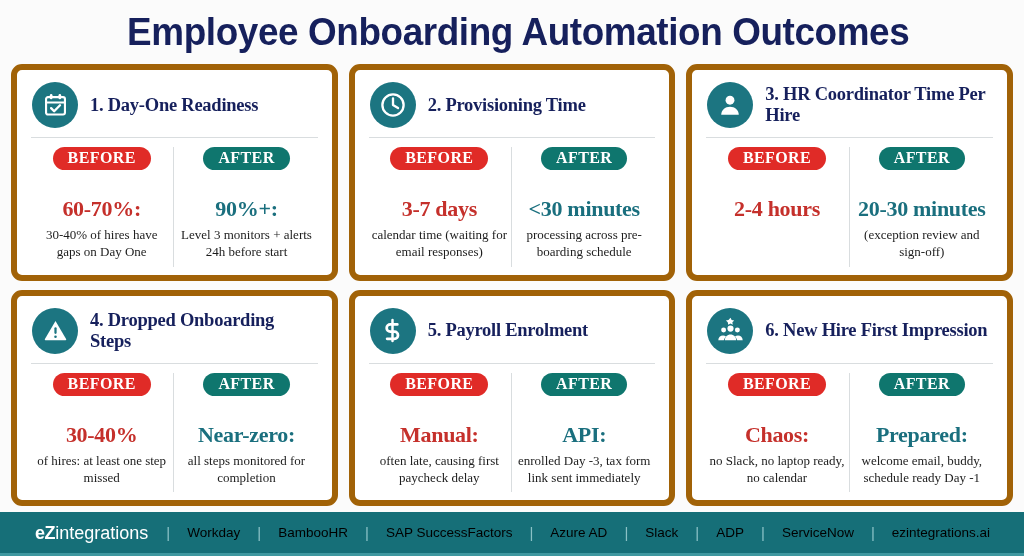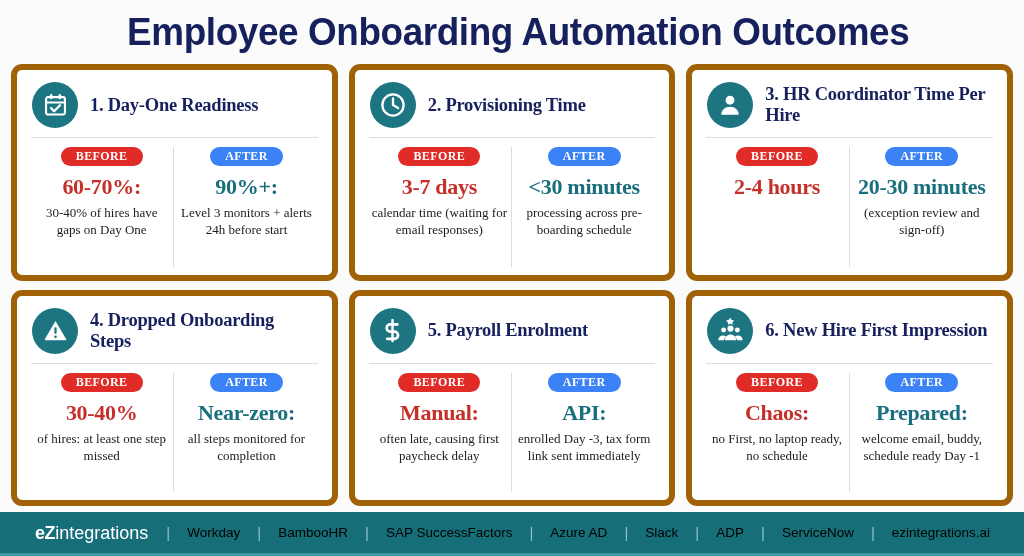--- a/index.html
+++ b/index.html
@@ -118,35 +118,35 @@
     align-items: center;
     padding: 0 4px;
   }
 
   .col.before { border-right: 1px solid #d9dddf; }
 
   .pill {
     display: inline-block;
     border-radius: 999px;
     color: #ffffff;
-    font-size: 12px;
+    font-size: 16px;
     font-weight: bold;
     letter-spacing: 0.4px;
     padding: 3px 15px 4px 15px;
     line-height: 1;
   }
 
   .pill.red  { background: #e02b27; }
-  .pill.teal { background: #3b82f6; }
+  .pill.teal { background: #0f766e; }
 
   .stat {
     font-size: 22px;
     font-weight: bold;
     line-height: 1.05;
-    margin-top: 9px;
+    margin-top: 27px;
     text-align: center;
     letter-spacing: -0.3px;
   }
 
   .stat.red  { color: #c5302b; }
   .stat.teal { color: #1a6f7e; text-align: right; }
 
   .desc {
     font-size: 13px;
     color: #1c1c1c;
@@ -348,21 +348,21 @@
             <path d="M22.1 20.1c0-2.3-1.7-3.9-3.9-3.9-1 0-1.9.3-2.6.9 1.1 0.8 1.8 2 1.9 3z" fill="#fff"></path>
           </svg>
         </span>
         <div class="card-title">6. New Hire First Impression</div>
       </div>
       <div class="head-rule"></div>
       <div class="cols">
         <div class="col before">
           <span class="pill red">BEFORE</span>
           <div class="stat red">Chaos:</div>
-          <div class="desc">no First, no laptop ready, no schedule</div>
+          <div class="desc">no Slack, no laptop ready, no calendar</div>
         </div>
         <div class="col after">
           <span class="pill teal">AFTER</span>
           <div class="stat teal">Prepared:</div>
           <div class="desc">welcome email, buddy, schedule ready Day -1</div>
         </div>
       </div>
     </div>
 
   </div>

